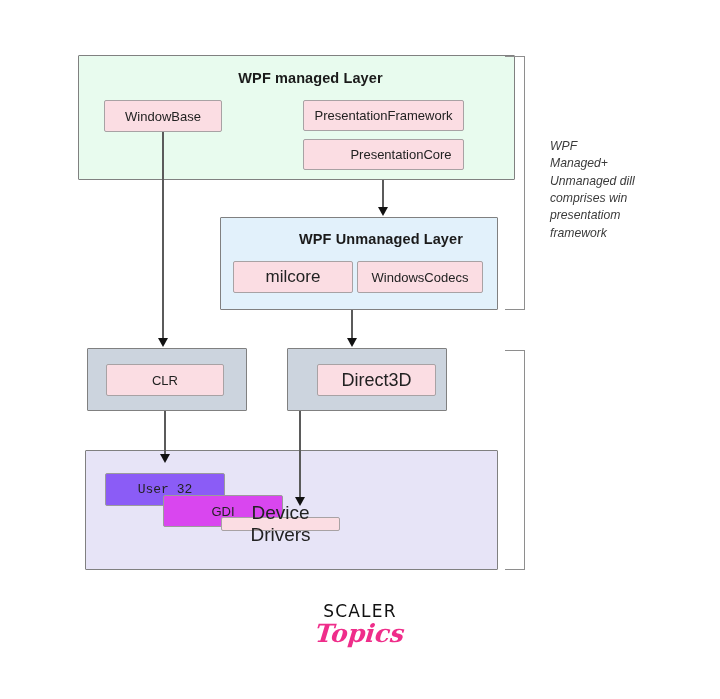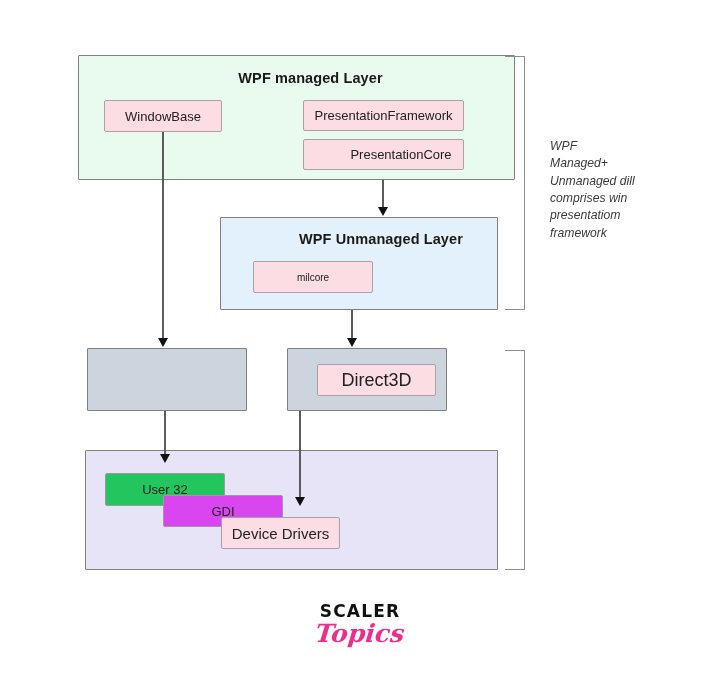--- a/index.html
+++ b/index.html
@@ -49,21 +49,21 @@
     text-align: center;
   }
 
   
   .managed-layer   { background: #e8fbee; }
   .unmanaged-layer { background: #e2f1fb; }
   .runtime-box     { background: #ccd4de; }
   .os-layer        { background: #e7e4f7; }
 
   .pink-node   { background: #fbdde3; border-color: #a8a2a4; }
-  .cream-node  { background: #22c55e; border-color: #9b9b9b; }
+  .cream-node  { background: #8b5cf6; border-color: #9b9b9b; font-family: Liberation Mono, monospace; }
   .blue-node   { background: #d946ef; border-color: #9b9b9b; }
 
   
   .vline {
     position: absolute;
     width: 1.6px;
     background: #5b5b5b;
   }
   .arrowhead {
     position: absolute;
@@ -89,21 +89,21 @@
     line-height: 1.42;
   }
 
   
   #logo {
     position: absolute;
     text-align: center;
   }
   .logo-scaler {
     font-family: "DejaVu Sans", sans-serif;
-    font-weight: bold;
+    font-weight: normal;
     font-size: 17px;
     letter-spacing: 1.2px;
     color: #111111;
     line-height: 1;
   }
   .logo-topics {
     font-family: "DejaVu Serif", serif;
     font-style: italic;
     font-weight: bold;
     font-size: 25px;
@@ -131,45 +131,51 @@
   </div>
 
   <div class="node pink-node" style="left:303px; top:139px; width:161px; height:31px; font-size:13px;padding-left:35px;">
     <span>PresentationCore</span>
   </div>
 
   <div class="layer unmanaged-layer" style="left:220px; top:217px; width:278px; height:93px;">
     <div class="layer-title" style="top:13px; font-size:14.5px;margin-left:16px;">WPF Unmanaged Layer</div>
   </div>
 
-  <div class="node pink-node" style="left:233px; top:261px; width:120px; height:32px; font-size:10px;margin-left:20px;">
+  <div class="node pink-node" style="left:233px; top:261px; width:120px; height:32px; font-size:17px;">
     <span>milcore</span>
   </div>
 
+  <div class="node pink-node" style="left:357px; top:261px; width:126px; height:32px; font-size:13px;">
+    <span>WindowsCodecs</span>
+  </div>
 
   <div class="layer runtime-box" style="left:87px; top:348px; width:160px; height:63px;"></div>
 
+  <div class="node pink-node" style="left:106px; top:364px; width:118px; height:32px; font-size:13px;">
+    <span>CLR</span>
+  </div>
 
   <div class="layer runtime-box" style="left:287px; top:348px; width:160px; height:63px;"></div>
 
   <div class="node pink-node" style="left:305px; top:364px; width:119px; height:32px; font-size:18px;margin-left:12px;">
     <span>Direct3D</span>
   </div>
 
   <div class="layer os-layer" style="left:85px; top:450px; width:413px; height:120px;"></div>
 
   <div class="node cream-node" style="left:105px; top:473px; width:120px; height:33px; font-size:13px;">
     <span>User 32</span>
   </div>
 
   <div class="node blue-node" style="left:163px; top:495px; width:120px; height:32px; font-size:13px;">
     <span>GDI</span>
   </div>
 
-  <div class="node pink-node" style="left:221px; top:517px; width:119px; height:32px; font-size:15px;">
+  <div class="node pink-node" style="left:221px; top:517px; width:119px; height:14px; font-size:19px;">
     <span>Device Drivers</span>
   </div>
 
   <div class="vline" style="left:162px; top:132px; height:207px;"></div>
   <div class="arrowhead" style="left:157.5px; top:338px;"></div>
 
   <div class="vline" style="left:382px; top:180px; height:28px;"></div>
   <div class="arrowhead" style="left:377.5px; top:207px;"></div>
 
   <div class="vline" style="left:351px; top:310px; height:29px;"></div>

